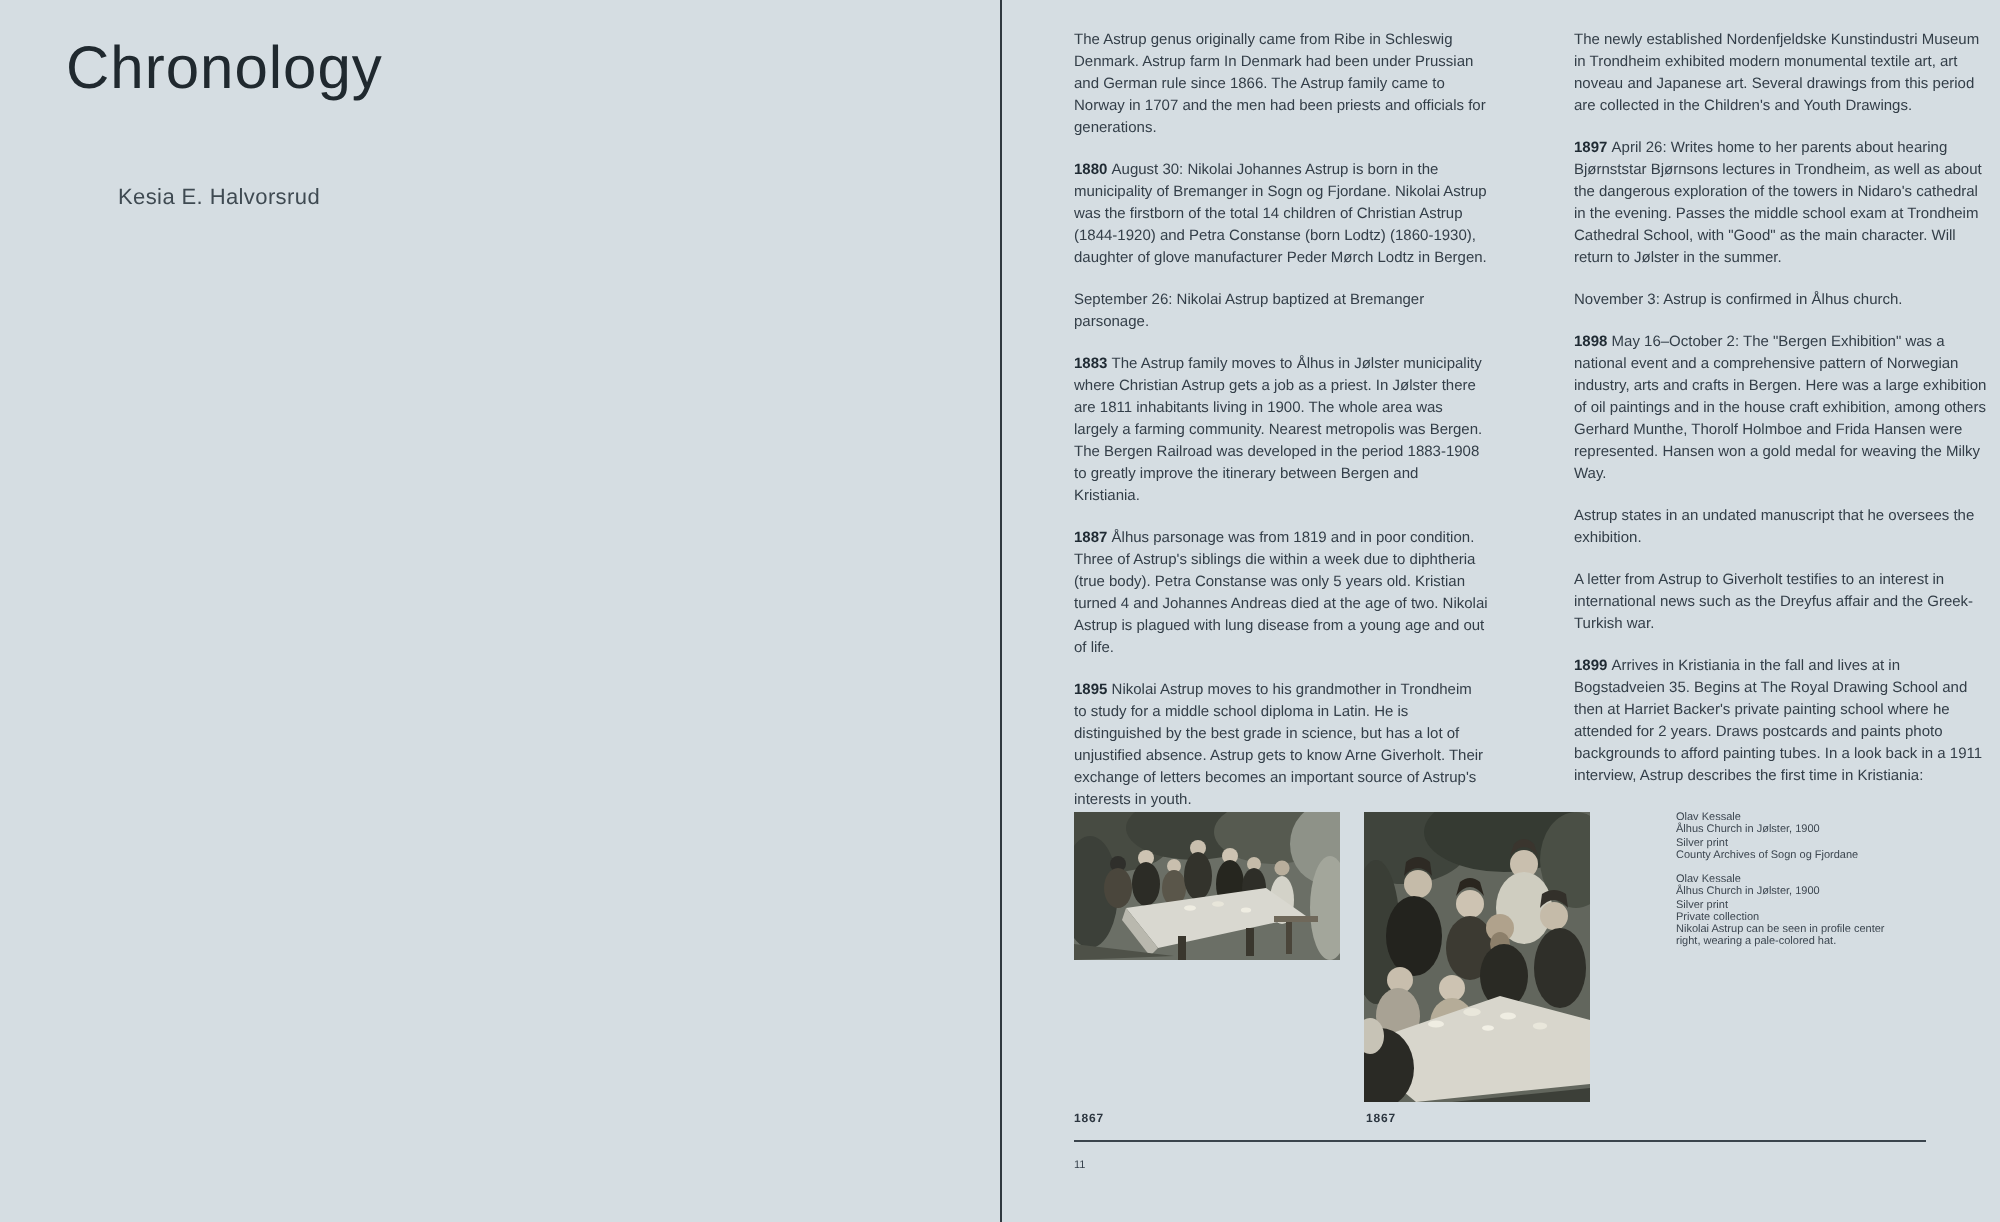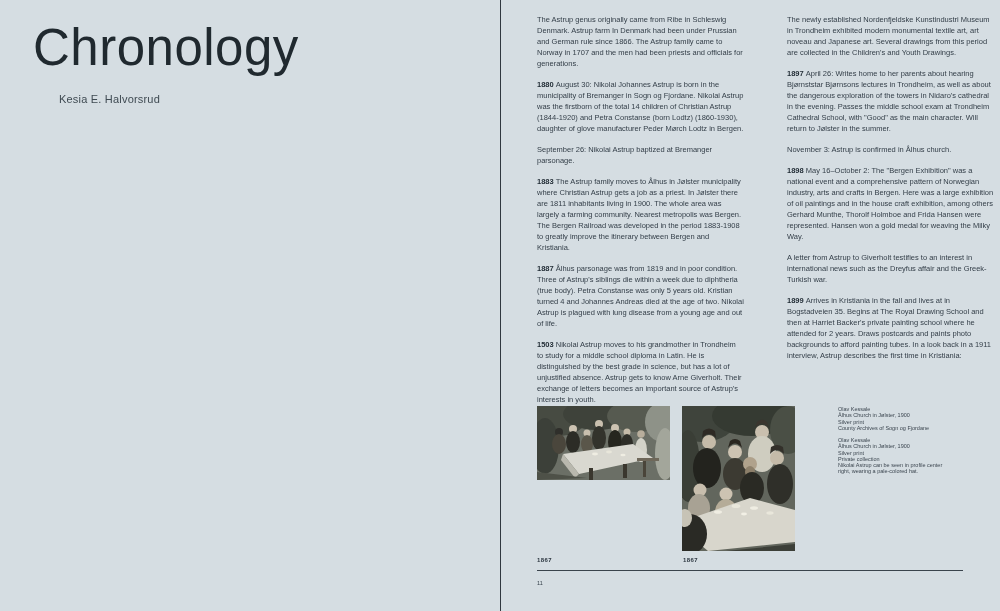--- a/index.html
+++ b/index.html
@@ -8,21 +8,21 @@
     background:#d5dde2;
     font-family:"Liberation Sans", sans-serif;
     color:#333e48;
   }
   .spread{position:absolute;inset:0;}
   .divider{position:absolute;left:500px;top:0;width:1px;height:611px;background:#30383f;}
 
   
   .page-title{
     position:absolute;left:33px;top:18px;margin:0;
-    font-size:51px;font-weight:400;letter-spacing:0.5px;color:#20292f;
+    font-size:30px;font-weight:400;letter-spacing:0.5px;color:#20292f;
   }
   .author{
     position:absolute;left:35px;top:93px;
     font-size:11px;color:#3f4a52;letter-spacing:0.2px;padding-left:24px;
   }
 
   
   .col{position:absolute;top:14px;width:207px;font-size:7.5px;line-height:11px;text-align:left;}
   .col-1{left:537px;}
   .col-2{left:757px;margin-left:30px;}
@@ -67,27 +67,28 @@
   <div class="divider"></div>
 
   <div>
 
     <div class="col col-1">
         <p class="para">The Astrup genus originally came from Ribe in Schleswig Denmark. Astrup farm In Denmark had been under Prussian and German rule since 1866. The Astrup family came to Norway in 1707 and the men had been priests and officials for generations.</p>
         <p class="para"><b class="year">1880 </b>August 30: Nikolai Johannes Astrup is born in the municipality of Bremanger in Sogn og Fjordane. Nikolai Astrup was the firstborn of the total 14 children of Christian Astrup (1844-1920) and Petra Constanse (born Lodtz) (1860-1930), daughter of glove manufacturer Peder Mørch Lodtz in Bergen.</p>
         <p class="para">September 26: Nikolai Astrup baptized at Bremanger parsonage.</p>
         <p class="para"><b class="year">1883 </b>The Astrup family moves to Ålhus in Jølster municipality where Christian Astrup gets a job as a priest. In Jølster there are 1811 inhabitants living in 1900. The whole area was largely a farming community. Nearest metropolis was Bergen. The Bergen Railroad was developed in the period 1883-1908 to greatly improve the itinerary between Bergen and Kristiania.</p>
         <p class="para"><b class="year">1887 </b>Ålhus parsonage was from 1819 and in poor condition. Three of Astrup's siblings die within a week due to diphtheria (true body). Petra Constanse was only 5 years old. Kristian turned 4 and Johannes Andreas died at the age of two. Nikolai Astrup is plagued with lung disease from a young age and out  of life.</p>
-        <p class="para"><b class="year">1503 </b>Nikolai Astrup moves to his grandmother in Trondheim to study for a middle school diploma in Latin. He is distinguished by the best grade in science, but has a lot of unjustified absence. Astrup gets to know Arne Giverholt. Their exchange of letters becomes an important source of Astrup's interests in youth.</p>
+        <p class="para"><b class="year">1895 </b>Nikolai Astrup moves to his grandmother in Trondheim to study for a middle school diploma in Latin. He is distinguished by the best grade in science, but has a lot of unjustified absence. Astrup gets to know Arne Giverholt. Their exchange of letters becomes an important source of Astrup's interests in youth.</p>
       </div>
     <div class="col col-2">
         <p class="para">The newly established Nordenfjeldske Kunstindustri Museum in Trondheim exhibited modern monumental textile art, art noveau and Japanese art.  Several drawings from this period are collected in the Children's and Youth Drawings.</p>
         <p class="para"><b class="year">1897 </b>April 26: Writes home to her parents about hearing Bjørnststar Bjørnsons lectures in Trondheim, as well as about the dangerous exploration of the towers in Nidaro's cathedral in the evening. Passes the middle school exam at Trondheim Cathedral School, with "Good" as the main character. Will return to Jølster in the summer.</p>
         <p class="para">November 3:  Astrup is confirmed in Ålhus church.</p>
         <p class="para"><b class="year">1898 </b>May 16–October 2: The "Bergen Exhibition" was a national event and a comprehensive pattern of Norwegian industry, arts and crafts in Bergen. Here was a large exhibition of oil paintings and in the house craft exhibition, among others Gerhard Munthe, Thorolf Holmboe and Frida Hansen were represented. Hansen won a gold medal for weaving the Milky Way.</p>
+        <p class="para">Astrup states in an undated manuscript that he oversees the exhibition.</p>
         <p class="para">A letter from Astrup to Giverholt testifies to an interest in international news such as the Dreyfus affair and the Greek-Turkish war.</p>
         <p class="para"><b class="year">1899 </b>Arrives in Kristiania in the fall and lives at in Bogstadveien 35. Begins at The Royal Drawing School and then at Harriet Backer's private painting school where he attended for 2 years. Draws postcards and paints photo backgrounds to afford painting tubes. In a look back in a 1911 interview, Astrup describes the first time in Kristiania:</p>
       </div>
 
     <div class="photo photo-1">
       <svg viewBox="0 0 133 74" preserveAspectRatio="none">
         <rect x="0" y="0" width="133" height="74" fill="#6b6f66"></rect>
         <ellipse cx="20" cy="12" rx="30" ry="18" fill="#474b42"></ellipse>
         <ellipse cx="60" cy="8" rx="34" ry="16" fill="#3e423a"></ellipse>
         <ellipse cx="100" cy="10" rx="30" ry="16" fill="#565a50"></ellipse>

